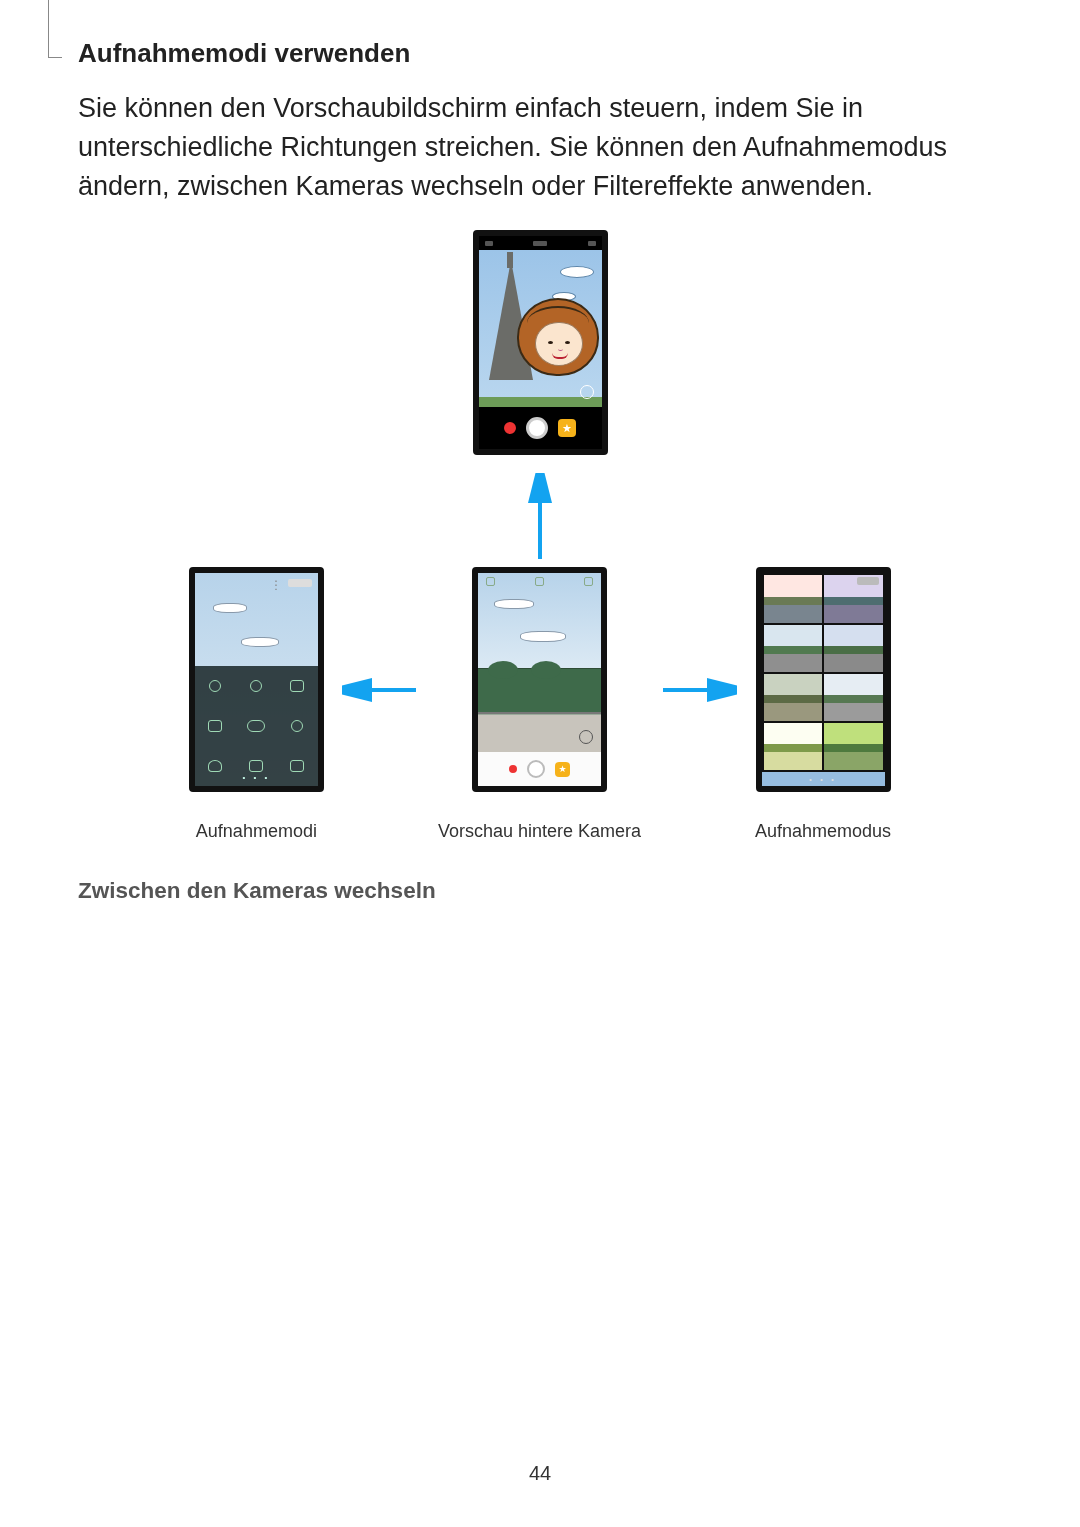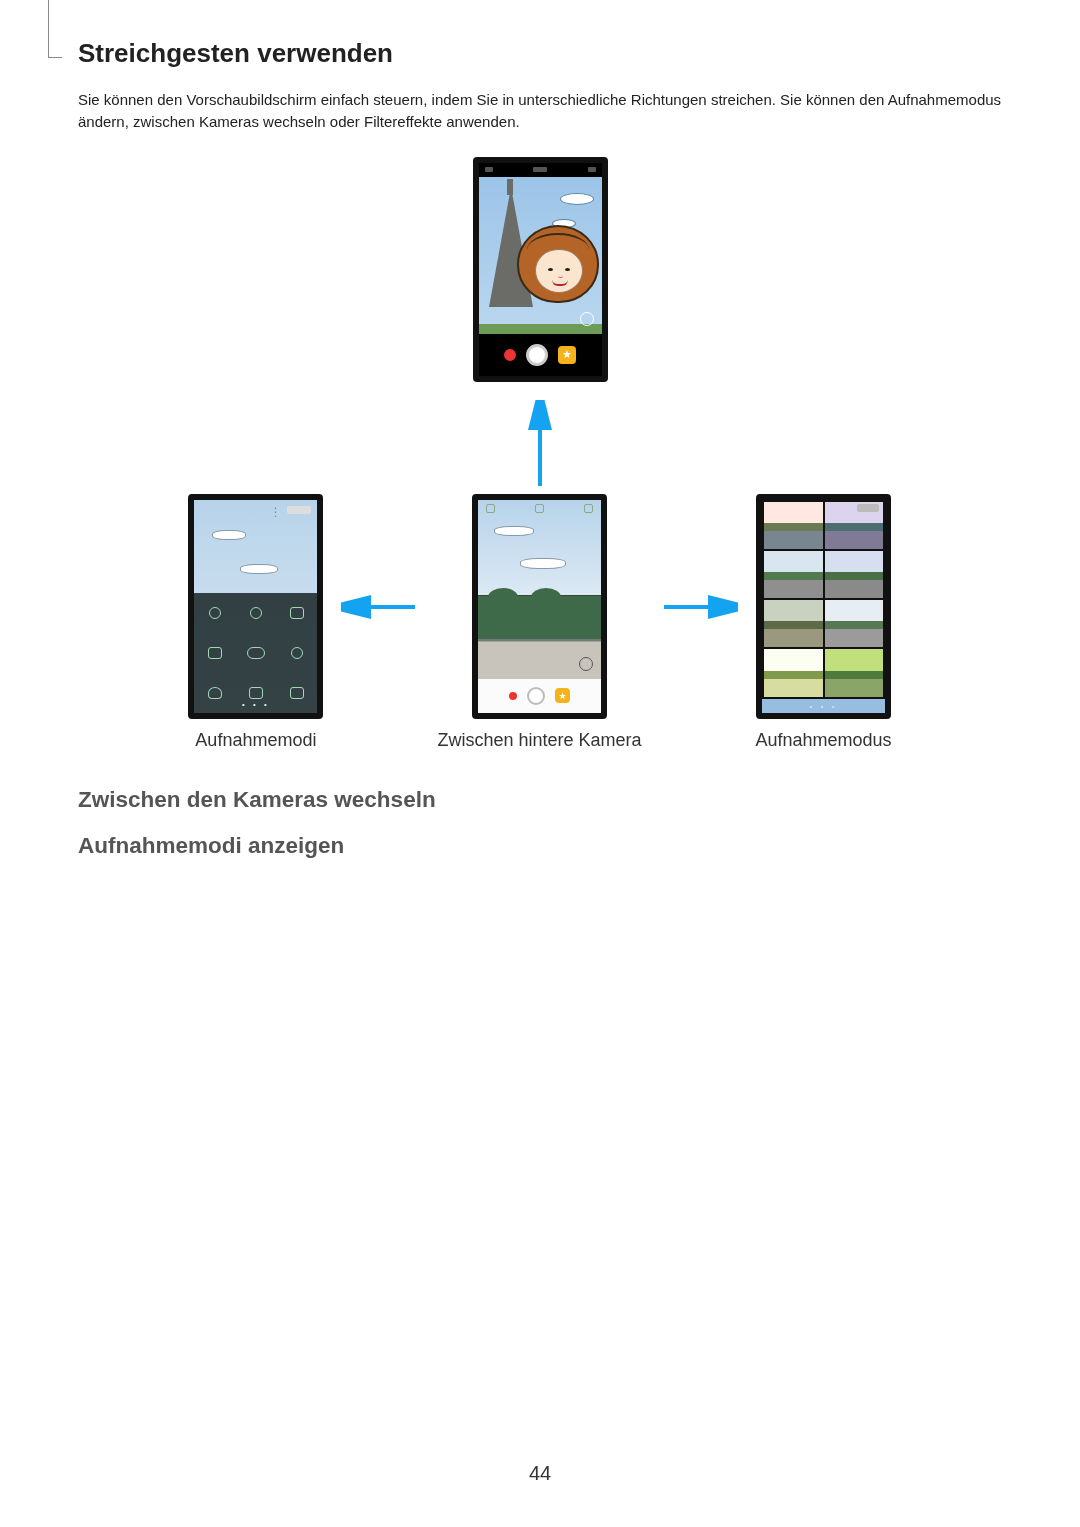--- a/index.html
+++ b/index.html
@@ -29,21 +29,21 @@
     margin-bottom: 56px;
     margin-left: 4px;
   }
   h2.section-title {
     font-size: 26px;
     font-weight: bold;
     color: #222;
     margin-bottom: 20px;
   }
   p.body-text {
-    font-size: 15px;
+    font-size: 27px;
     color: #222;
     line-height: 1.45;
     margin-bottom: 24px;
   }
   .diagram-wrap {
     margin-top: 4px;
     margin-bottom: 36px;
   }
   .top-fig-wrap {
     text-align: center;
@@ -63,21 +63,21 @@
   .row3 {
     display: flex;
     justify-content: center;
     align-items: center;
     gap: 18px;
     margin-top: 0;
   }
   .fig-col {
     text-align: center;
   }
-  .fig-col .caption { margin-top: 7px; }
+  .fig-col .caption { margin-top: 25px; }
   .phone-screen {
     display: inline-block;
     position: relative;
     border: 6px solid #111;
     border-radius: 4px;
     background: #97bde0;
     overflow: hidden;
   }
   .phone-top { width: 135px; height: 225px; }
   .phone-mid { width: 135px; height: 225px; }
@@ -203,21 +203,21 @@
   }
 </style>
 </head>
 <body>
 
 <div class="tab-mark"></div>
 
 <div class="page">
 
 
-  <h2 class="section-title">Streichgesten verwenden</h2>
+  <h2 class="section-title">Aufnahmemodi verwenden</h2>
   <p class="body-text">Sie können den Vorschaubildschirm einfach steuern, indem Sie in unterschiedliche Richtungen streichen. Sie können den Aufnahmemodus ändern, zwischen Kameras wechseln oder Filtereffekte anwenden.</p>
 
   <div class="diagram-wrap">
 
     <div class="top-fig-wrap">
       <div class="phone-screen phone-top">
         <div class="status-strip">
           <span class="dot"></span>
             <span class="dot" style="width:14px"></span>
             <span class="dot"></span>
@@ -332,21 +332,21 @@
           <div class="rail-post" style="left:78px;"></div>
           <div class="rail-post" style="left:100px;"></div>
           <div class="pavement"></div>
           <span class="flip-ic" style="bottom:42px; border-color:#555;"></span>
           <div class="rear-ctrl">
             <span class="rec-dot small"></span>
             <span class="shutter"></span>
             <span class="star-btn" style="width:15px; height:15px; font-size:9px;">★</span>
           </div>
         </div>
-        <div class="caption">Zwischen hintere Kamera</div>
+        <div class="caption">Vorschau hintere Kamera</div>
       </div>
 
       <svg width="78" height="40" class="h-arrow" style="margin-bottom:30px;">
         <defs>
             <marker id="ahR" markerWidth="12" markerHeight="12" refX="6" refY="3" orient="auto">
           <path d="M0,0 L12,3 L0,6 Z" fill="#13a3f0"></path>
             </marker>
           </defs>
         <line x1="4" y1="20" x2="72" y2="20" stroke="#13a3f0" stroke-width="4" marker-end="url(#ahR)"></line>
       </svg>
@@ -399,17 +399,16 @@
           <div class="f-dots">• • •</div>
         </div>
         <div class="caption">Aufnahmemodus</div>
       </div>
     </div>
 
   </div>
 
   <h3 class="sub-title">Zwischen den Kameras wechseln</h3>
 
-  <h3 class="sub-title">Aufnahmemodi anzeigen</h3>
 
 </div>
 
 <div class="page-number">44</div>
 
 </body></html>

